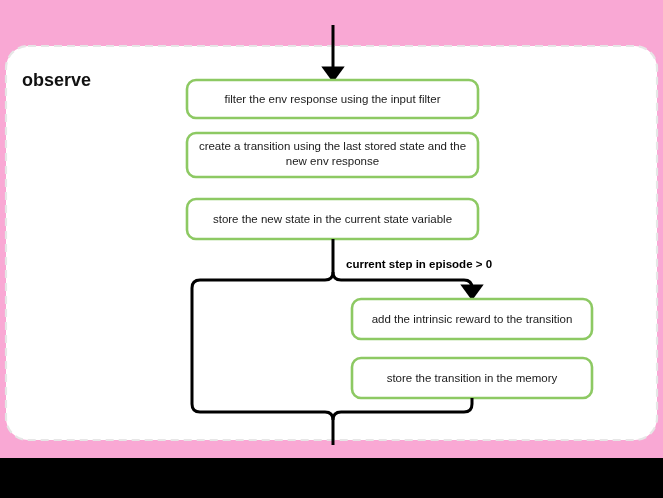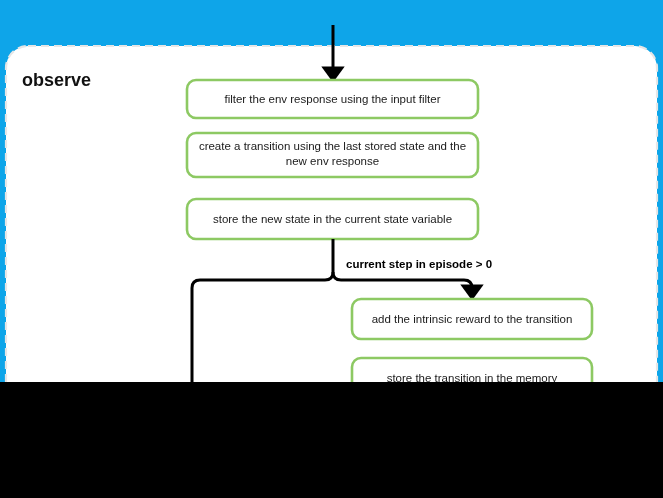--- a/index.html
+++ b/index.html
@@ -3,22 +3,22 @@
 <meta charset="utf-8">
 <style>
   html, body {
     margin: 0;
     padding: 0;
     background: #000000;
   }
   #canvas {
     position: relative;
     width: 663px;
-    height: 382px;
-    background: #0ea5e9;
+    height: 458px;
+    background: #f9a8d4;
     overflow: hidden;
     font-family: "Liberation Sans", sans-serif;
   }
   #flow-svg {
     position: absolute;
     left: 0;
     top: 0;
     width: 663px;
     height: 498px;
   }

